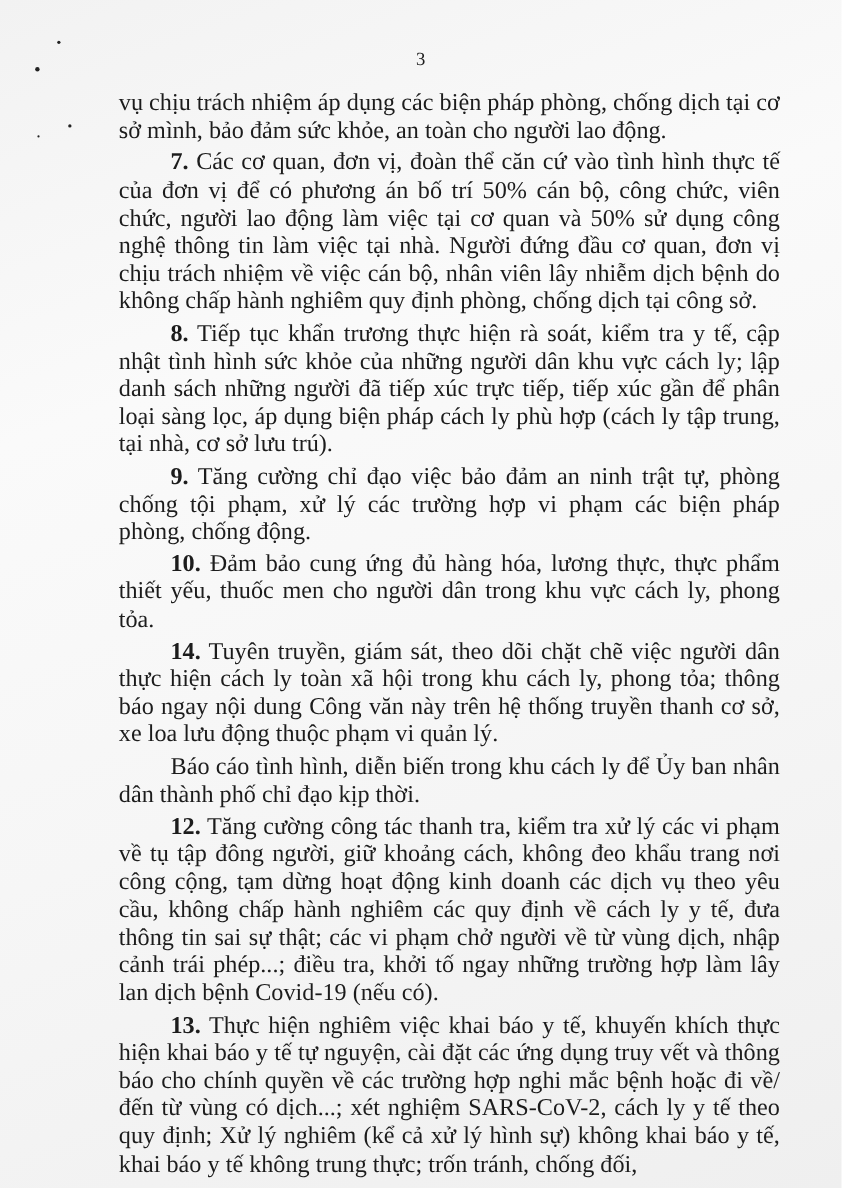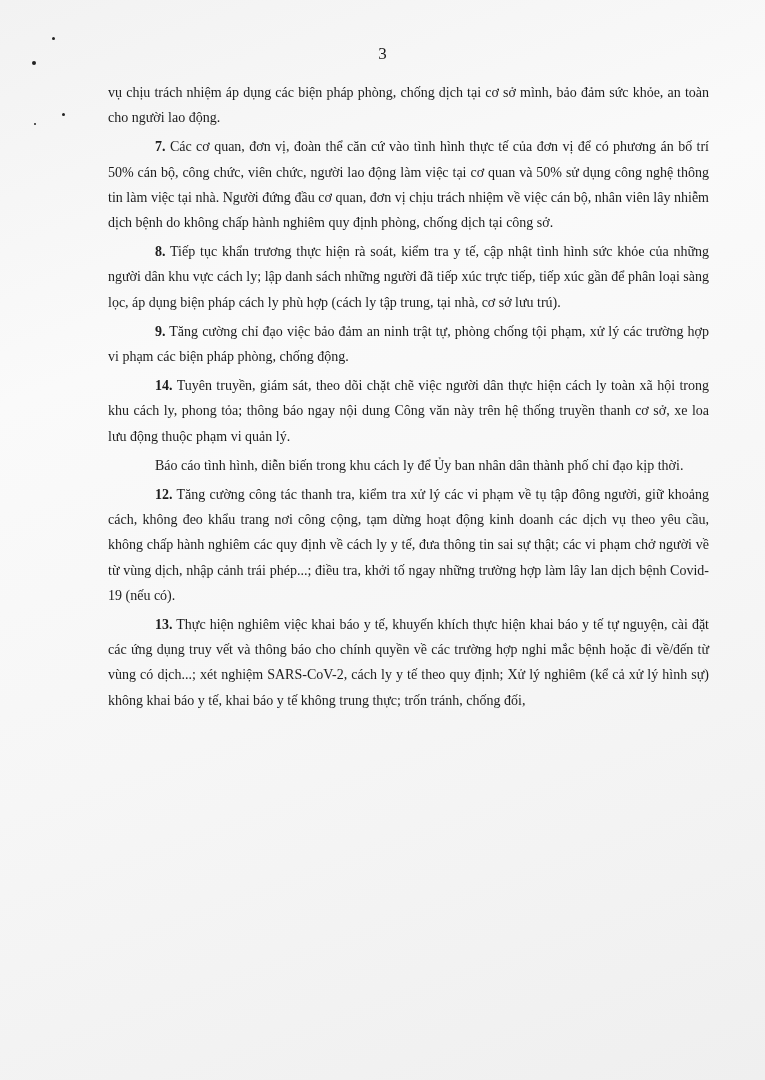--- a/index.html
+++ b/index.html
@@ -9,21 +9,21 @@
     position:relative;
     font-family: "Liberation Serif", "DejaVu Serif", serif;
     color:#1c1c1c;
   }
   .page-number {
     position:absolute; left:0; width:765px; top:44px;
     text-align:center; font-size:17px;
   }
   .content {
     position:absolute; left:108px; top:80px; width:601px;
-    font-size:14px; line-height:25.2px;
+    font-size:22px; line-height:25.2px;
   }
   .para {
     margin:0 0 4px 0;
     text-align:justify;
     text-indent:47px;
   }
   .para.cont { text-indent:0; }
   .num { font-weight:bold; }
   .speck { position:absolute; background:#222; border-radius:50%; }
 </style>
@@ -35,17 +35,18 @@
 <div class="speck" style="left:62px;top:113px;width:3px;height:3px;"></div>
 <div class="speck" style="left:34px;top:123px;width:2px;height:2px;"></div>
 
 <div class="page-number">3</div>
 
 <div class="content">
   <p class="para cont"><span>vụ chịu trách nhiệm áp dụng các biện pháp phòng, chống dịch tại cơ sở mình, bảo đảm sức khỏe, an toàn cho người lao động.</span></p>
   <p class="para"><span class="num">7.</span><span> Các cơ quan, đơn vị, đoàn thể căn cứ vào tình hình thực tế của đơn vị để có phương án bố trí 50% cán bộ, công chức, viên chức, người lao động làm việc tại cơ quan và 50% sử dụng công nghệ thông tin làm việc tại nhà. Người đứng đầu cơ quan, đơn vị chịu trách nhiệm về việc cán bộ, nhân viên lây nhiễm dịch bệnh do không chấp hành nghiêm quy định phòng, chống dịch tại công sở.</span></p>
   <p class="para"><span class="num">8.</span><span> Tiếp tục khẩn trương thực hiện rà soát, kiểm tra y tế, cập nhật tình hình sức khỏe của những người dân khu vực cách ly; lập danh sách những người đã tiếp xúc trực tiếp, tiếp xúc gần để phân loại sàng lọc, áp dụng biện pháp cách ly phù hợp (cách ly tập trung, tại nhà, cơ sở lưu trú).</span></p>
   <p class="para"><span class="num">9.</span><span> Tăng cường chỉ đạo việc bảo đảm an ninh trật tự, phòng chống tội phạm, xử lý các trường hợp vi phạm các biện pháp phòng, chống động.</span></p>
+  <p class="para"><span class="num">10.</span><span> Đảm bảo cung ứng đủ hàng hóa, lương thực, thực phẩm thiết yếu, thuốc men cho người dân trong khu vực cách ly, phong tỏa.</span></p>
   <p class="para"><span class="num">14.</span><span> Tuyên truyền, giám sát, theo dõi chặt chẽ việc người dân thực hiện cách ly toàn xã hội trong khu cách ly, phong tỏa; thông báo ngay nội dung Công văn này trên hệ thống truyền thanh cơ sở, xe loa lưu động thuộc phạm vi quản lý.</span></p>
   <p class="para"><span>Báo cáo tình hình, diễn biến trong khu cách ly để Ủy ban nhân dân thành phố chỉ đạo kịp thời.</span></p>
   <p class="para"><span class="num">12.</span><span> Tăng cường công tác thanh tra, kiểm tra xử lý các vi phạm về tụ tập đông người, giữ khoảng cách, không đeo khẩu trang nơi công cộng, tạm dừng hoạt động kinh doanh các dịch vụ theo yêu cầu, không chấp hành nghiêm các quy định về cách ly y tế, đưa thông tin sai sự thật; các vi phạm chở người về từ vùng dịch, nhập cảnh trái phép...; điều tra, khởi tố ngay những trường hợp làm lây lan dịch bệnh Covid-19 (nếu có).</span></p>
   <p class="para"><span class="num">13.</span><span> Thực hiện nghiêm việc khai báo y tế, khuyến khích thực hiện khai báo y tế tự nguyện, cài đặt các ứng dụng truy vết và thông báo cho chính quyền về các trường hợp nghi mắc bệnh hoặc đi về/đến từ vùng có dịch...; xét nghiệm SARS-CoV-2, cách ly y tế theo quy định; Xử lý nghiêm (kể cả xử lý hình sự) không khai báo y tế, khai báo y tế không trung thực; trốn tránh, chống đối,</span></p>
 </div>
 
 </body></html>

